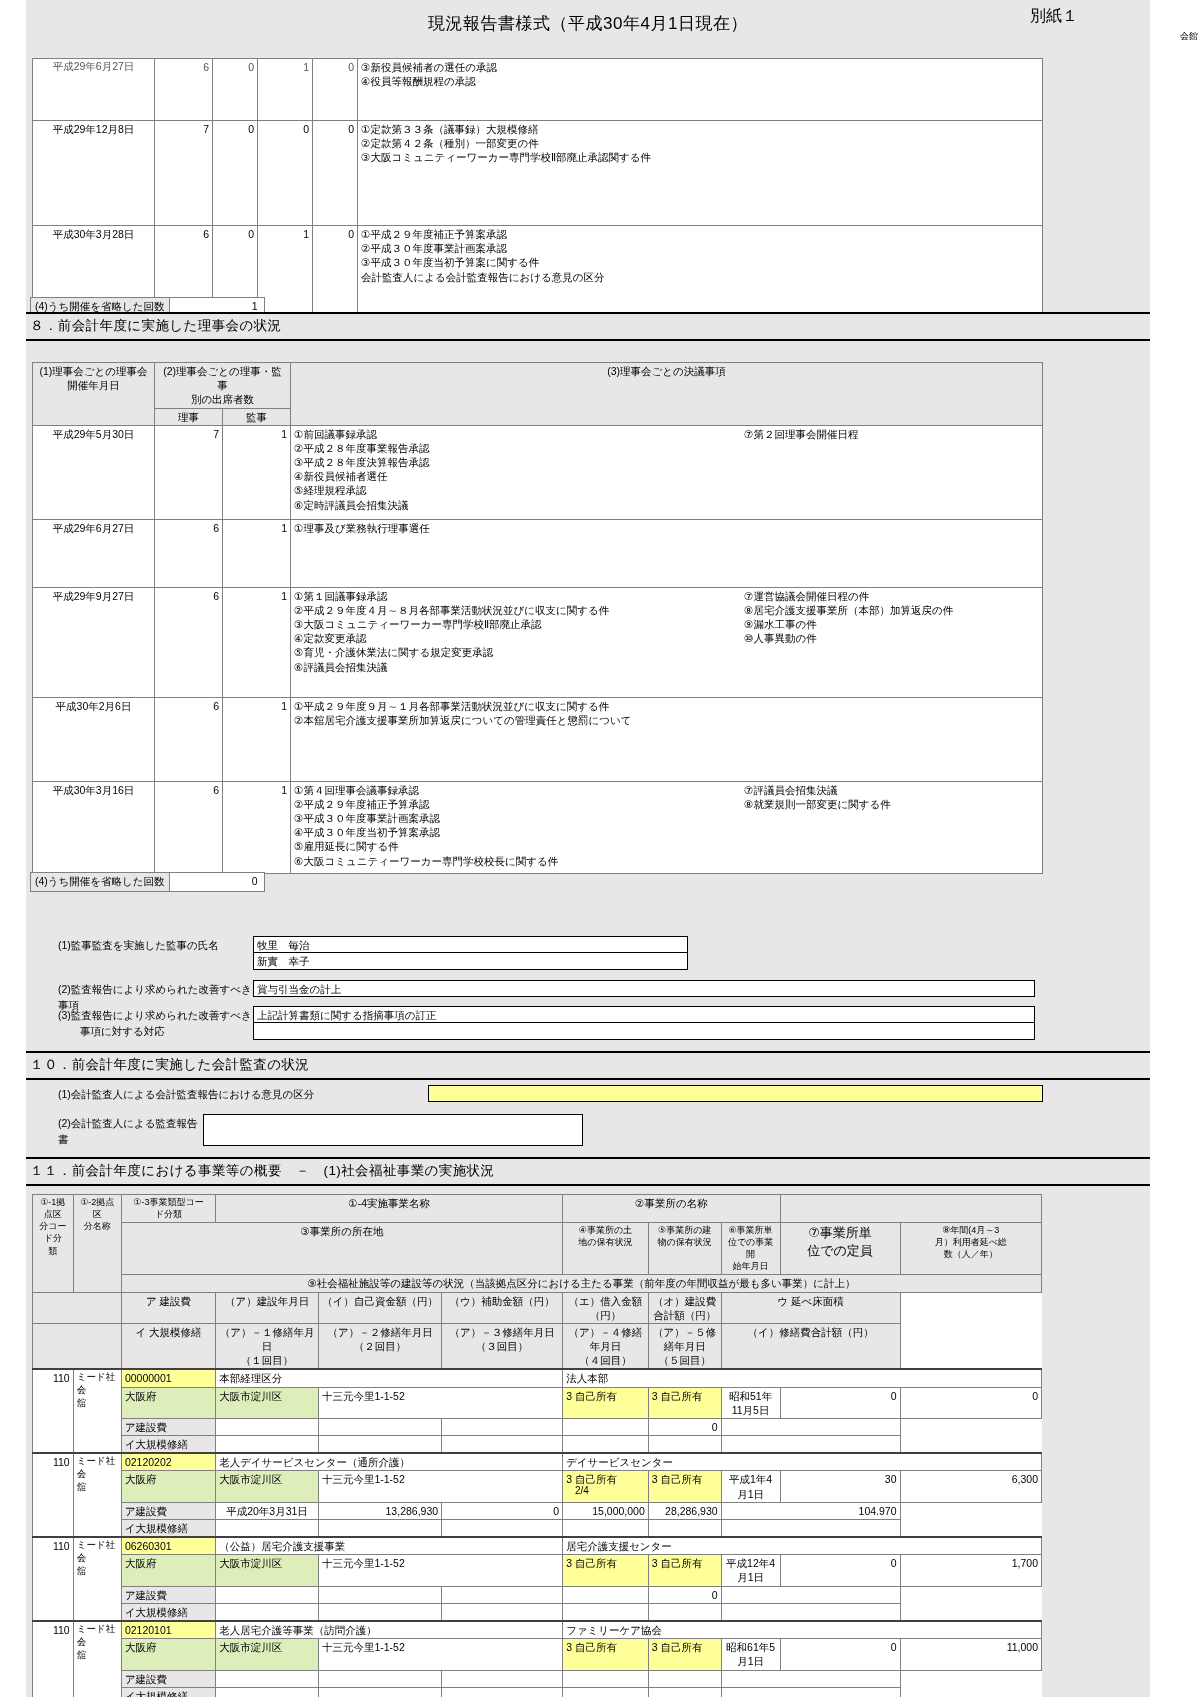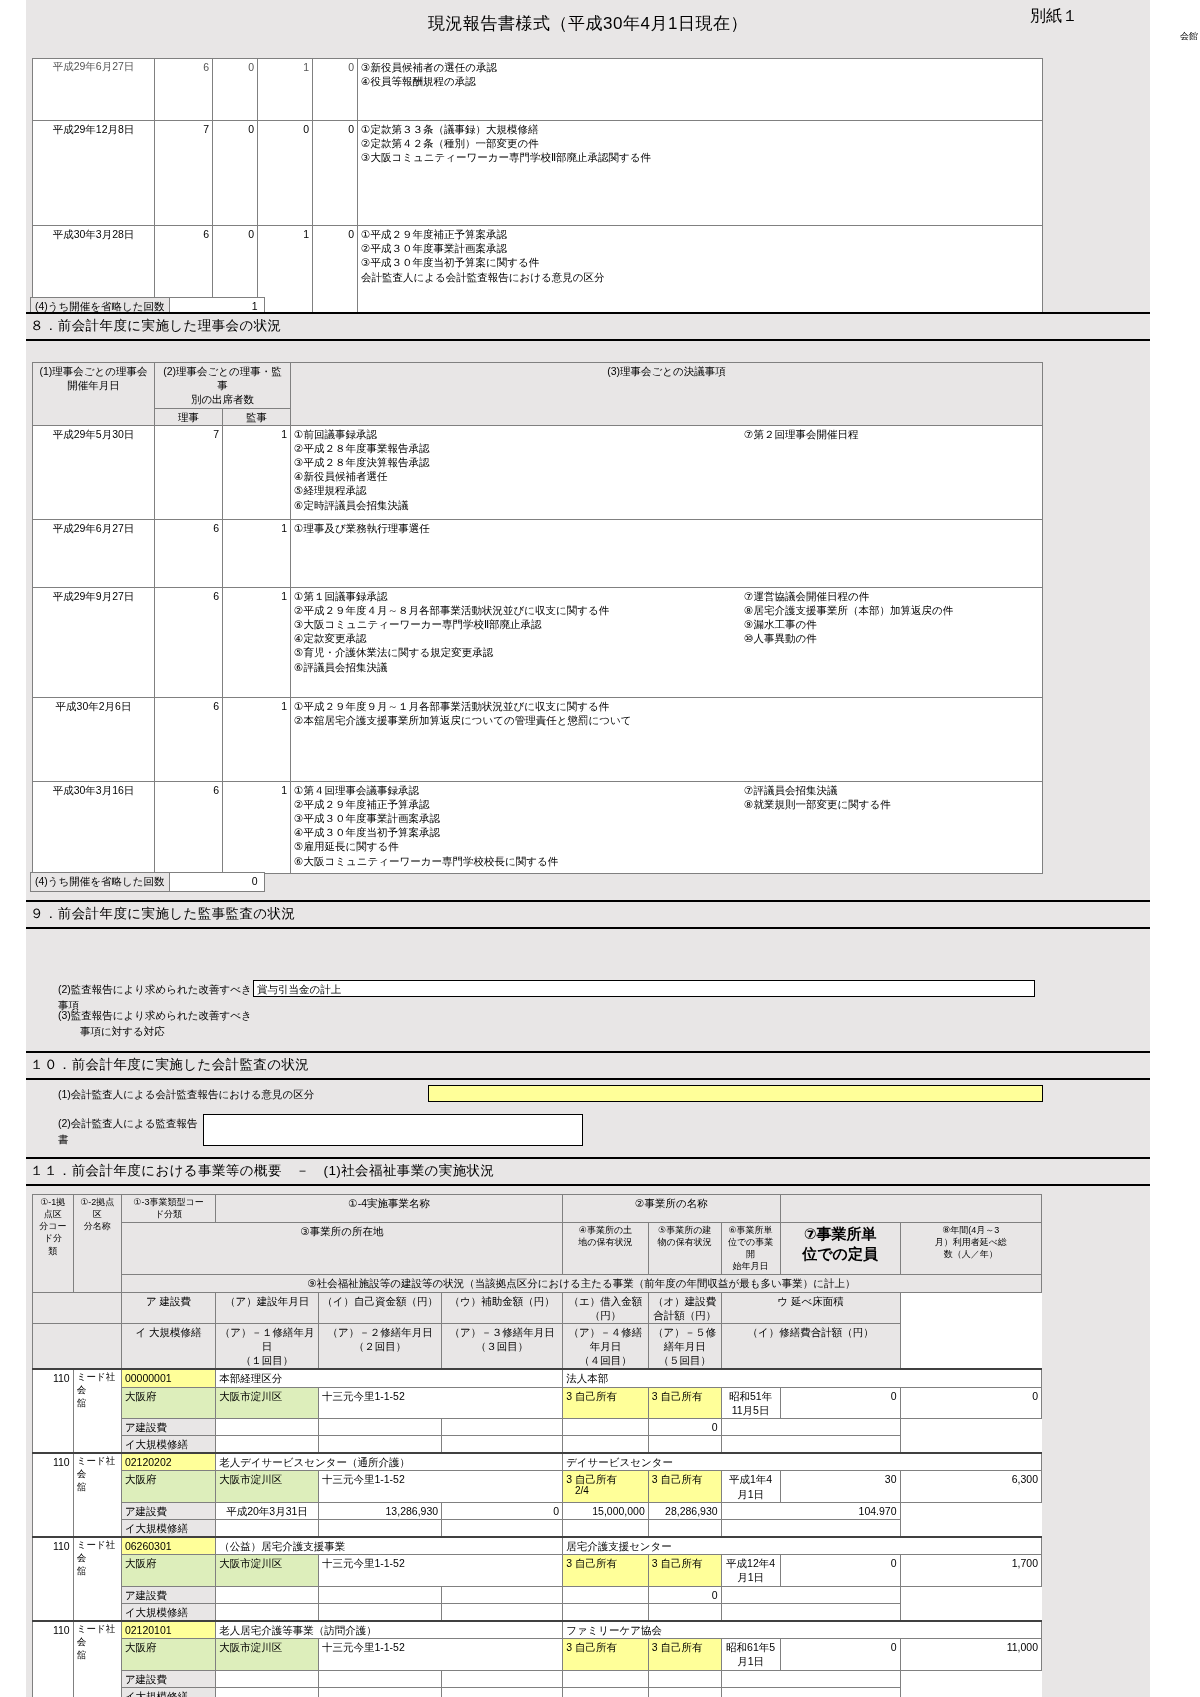--- a/index.html
+++ b/index.html
@@ -328,37 +328,47 @@
     </table>
   </div>
 
   <div class="abs" style="left:30px;top:872px;">
     <div class="countrow">
       <div class="countlabel">(4)うち開催を省略した回数</div>
       <div class="countbox">0</div>
     </div>
   </div>
 
-  <div class="abs" style="left:26px;top:900px;width:1124px;">
-    <div class="secbar">９．前会計年度に実施した監事監査の状況</div>
-  </div>
-
+
+  <div class="abs" style="left:58px;top:936px;width:1060px;">
+    <div class="lvrow">
+      <div class="lvlabel" style="width:195px;padding-top:2px;">(1)監事監査を実施した監事の氏名</div>
+      <div style="width:435px;">
+        <div class="lvbox" style="height:17px;">牧里　毎治</div>
+        <div class="lvbox" style="height:17px;border-top:none;">新實　幸子</div>
+      </div>
+    </div>
+  </div>
 
   <div class="abs" style="left:58px;top:980px;width:1060px;">
     <div class="lvrow">
       <div class="lvlabel" style="width:195px;padding-top:2px;">(2)監査報告により求められた改善すべき事項</div>
       <div class="lvbox" style="width:782px;height:17px;">賞与引当金の計上</div>
     </div>
   </div>
 
   <div class="abs" style="left:58px;top:1006px;width:1060px;">
     <div class="lvrow">
       <div class="lvlabel" style="width:195px;padding-top:2px;">
         <div>(3)監査報告により求められた改善すべき</div>
         <div style="padding-left:22px;">事項に対する対応</div>
+      </div>
+      <div style="width:782px;">
+        <div class="lvbox" style="height:17px;">上記計算書類に関する指摘事項の訂正</div>
+        <div class="lvbox" style="height:17px;border-top:none;"></div>
       </div>
     </div>
   </div>
 
   <div class="abs" style="left:26px;top:1051px;width:1124px;">
     <div class="secbar">１０．前会計年度に実施した会計監査の状況</div>
   </div>
 
   <div class="abs" style="left:58px;top:1085px;width:1060px;">
     <div class="lvrow">
@@ -401,21 +411,21 @@
             <th class="hdr " style="font-size: 9px;">①-3事業類型コー<br>ド分類</th>
             <th class="hdr " colspan="3">①-4実施事業名称</th>
             <th class="hdr " colspan="3">②事業所の名称</th>
             <th class="hdr " colspan="3"></th>
           </tr>
           <tr style="height: 34px;">
             <th class="hdr vmid" colspan="4">③事業所の所在地</th>
             <th class="hdr " style="font-size: 9px;">④事業所の土<br>地の保有状況</th>
             <th class="hdr " style="font-size: 9px;">⑤事業所の建<br>物の保有状況</th>
             <th class="hdr " style="font-size: 9px;">⑥事業所単位での事業開<br>始年月日</th>
-            <th class="hdr " style="font-size: 15px; font-weight: bold;">⑦事業所単<br>位での定員</th>
+            <th class="hdr " style="font-size: 13px;">⑦事業所単<br>位での定員</th>
             <th class="hdr " colspan="2" style="font-size: 9px;">⑧年間(4月～3<br>月）利用者延べ総<br>数（人／年）</th>
           </tr>
           <tr style="height: 18px;">
             <th class="hdr vmid" colspan="10">⑨社会福祉施設等の建設等の状況（当該拠点区分における主たる事業（前年度の年間収益が最も多い事業）に計上）</th>
           </tr>
           <tr style="height: 26px;">
             <th class="hdr hdr" colspan="2"></th>
             <th class="hdr vmid" colspan="1">ア 建設費</th>
             <th class="hdr vmid" colspan="1">（ア）建設年月日</th>
             <th class="hdr vmid" colspan="1">（イ）自己資金額（円）</th>

